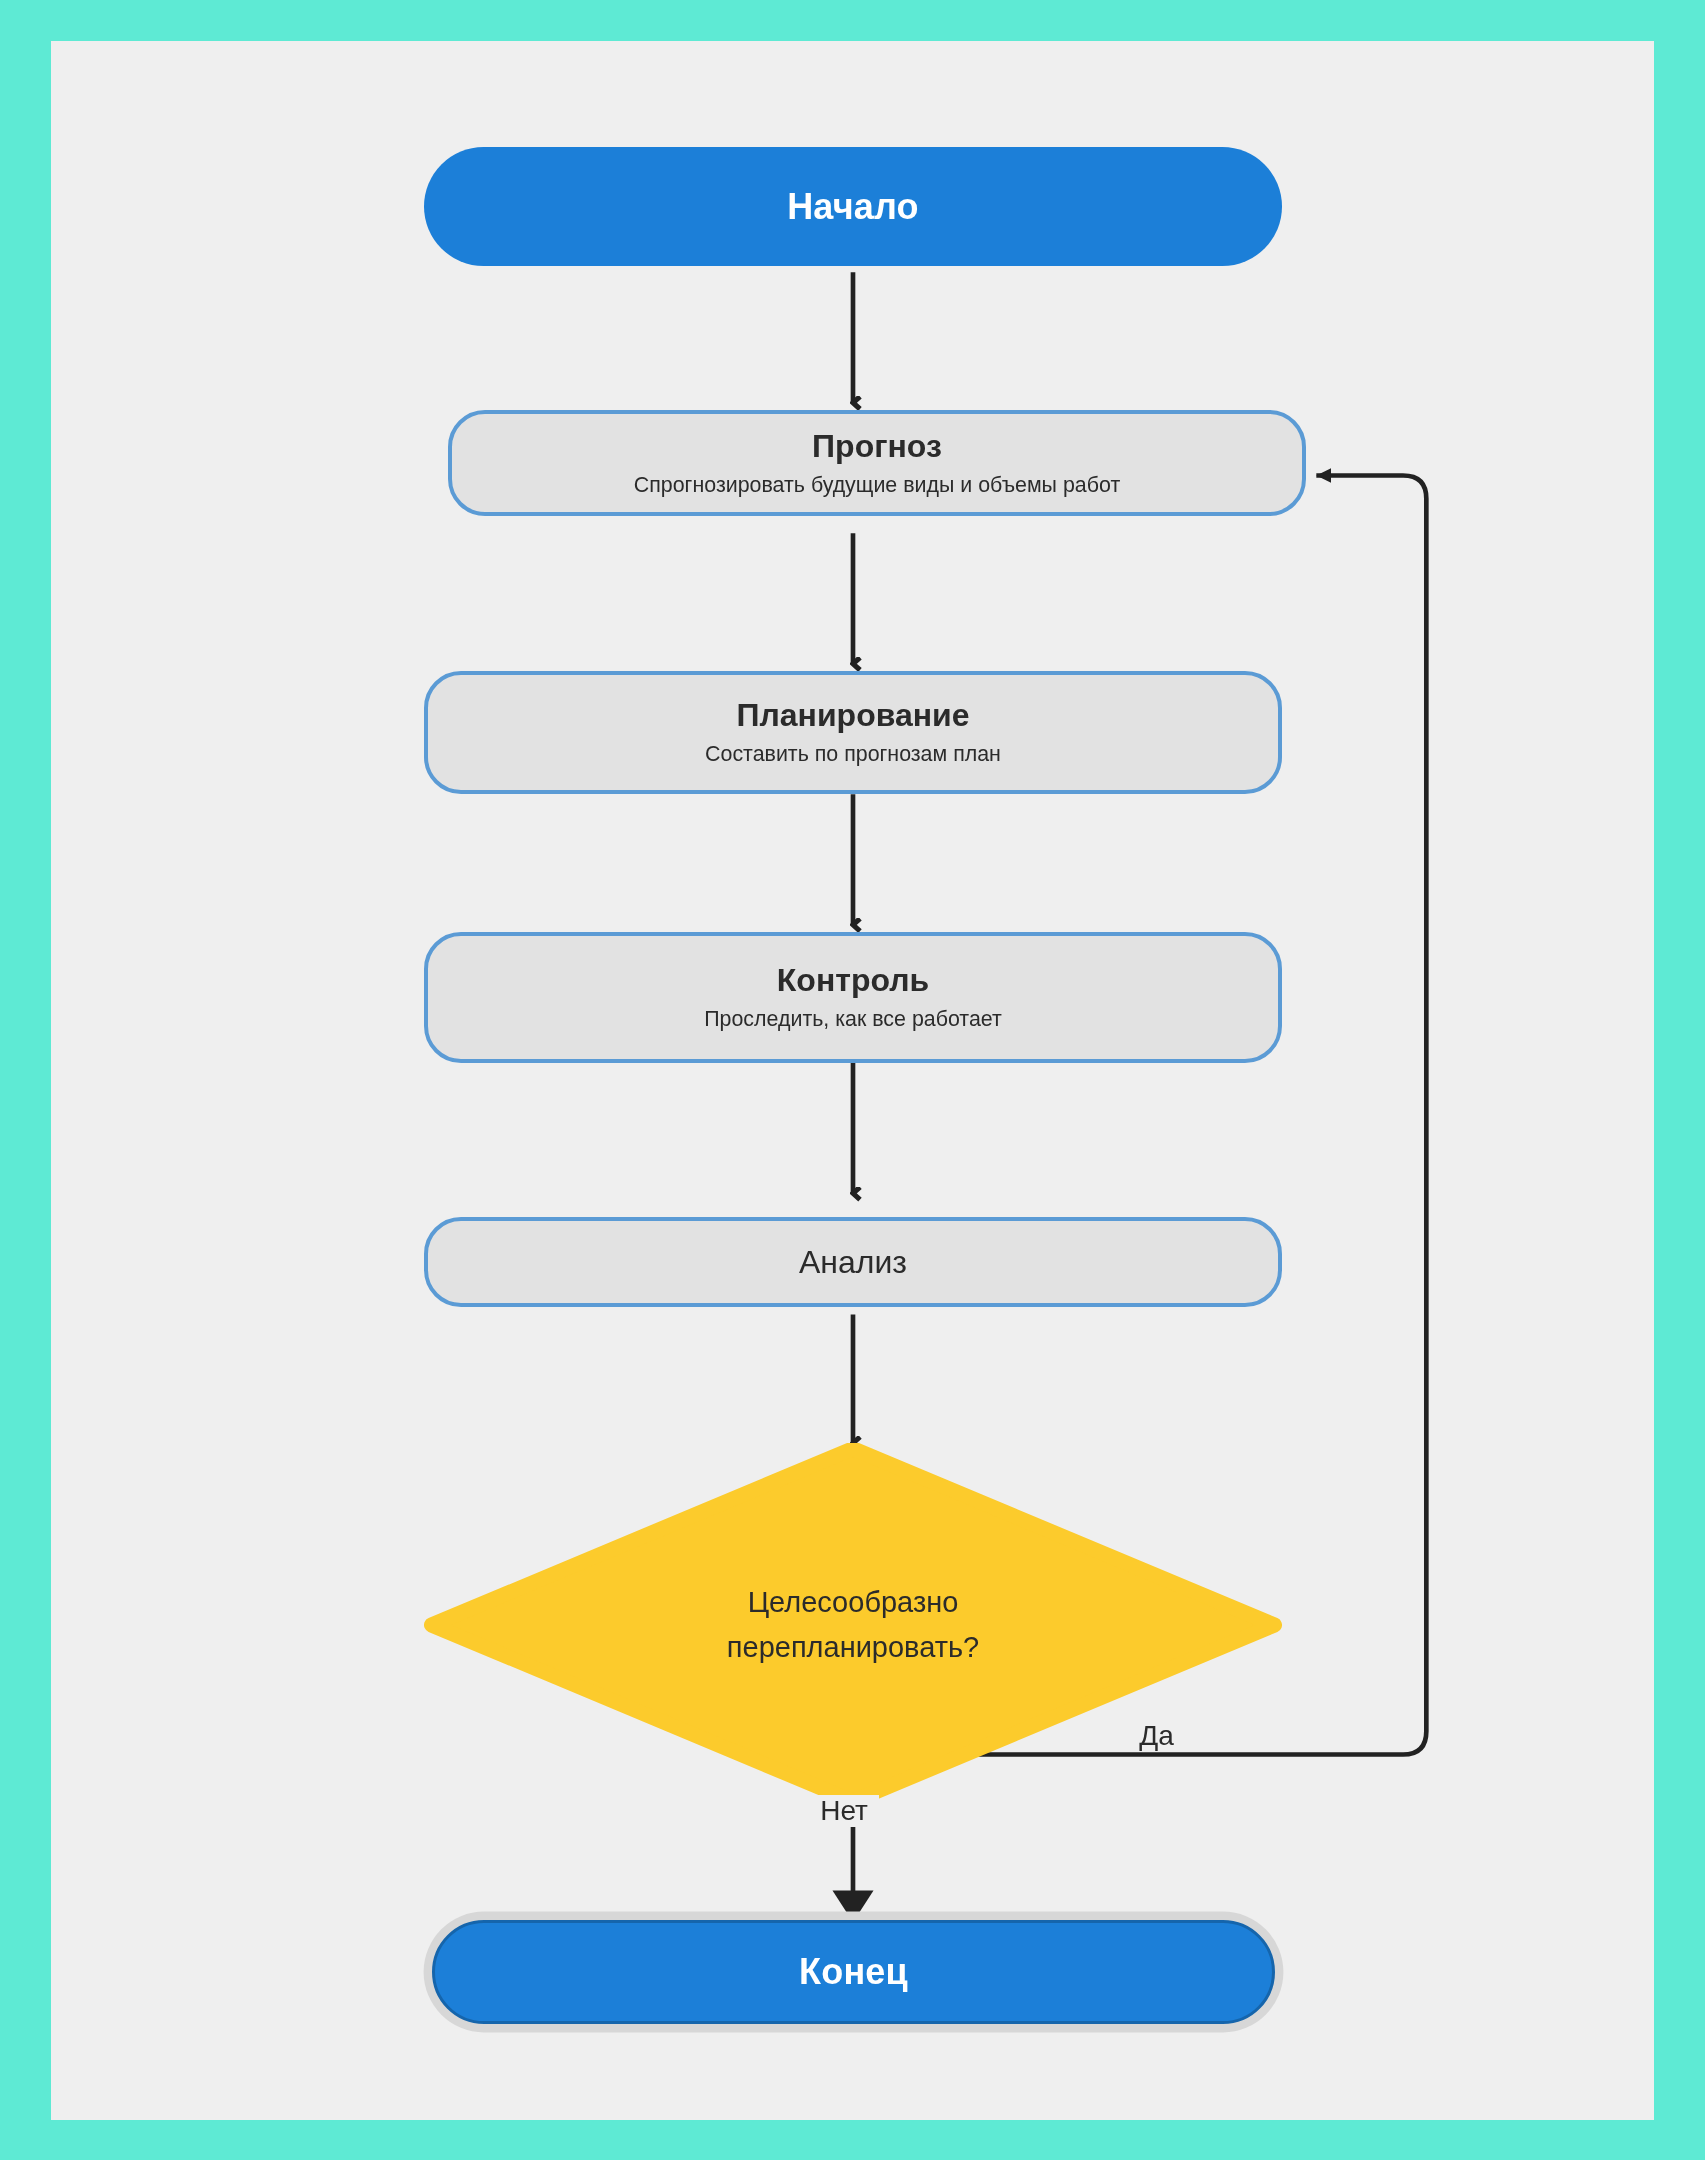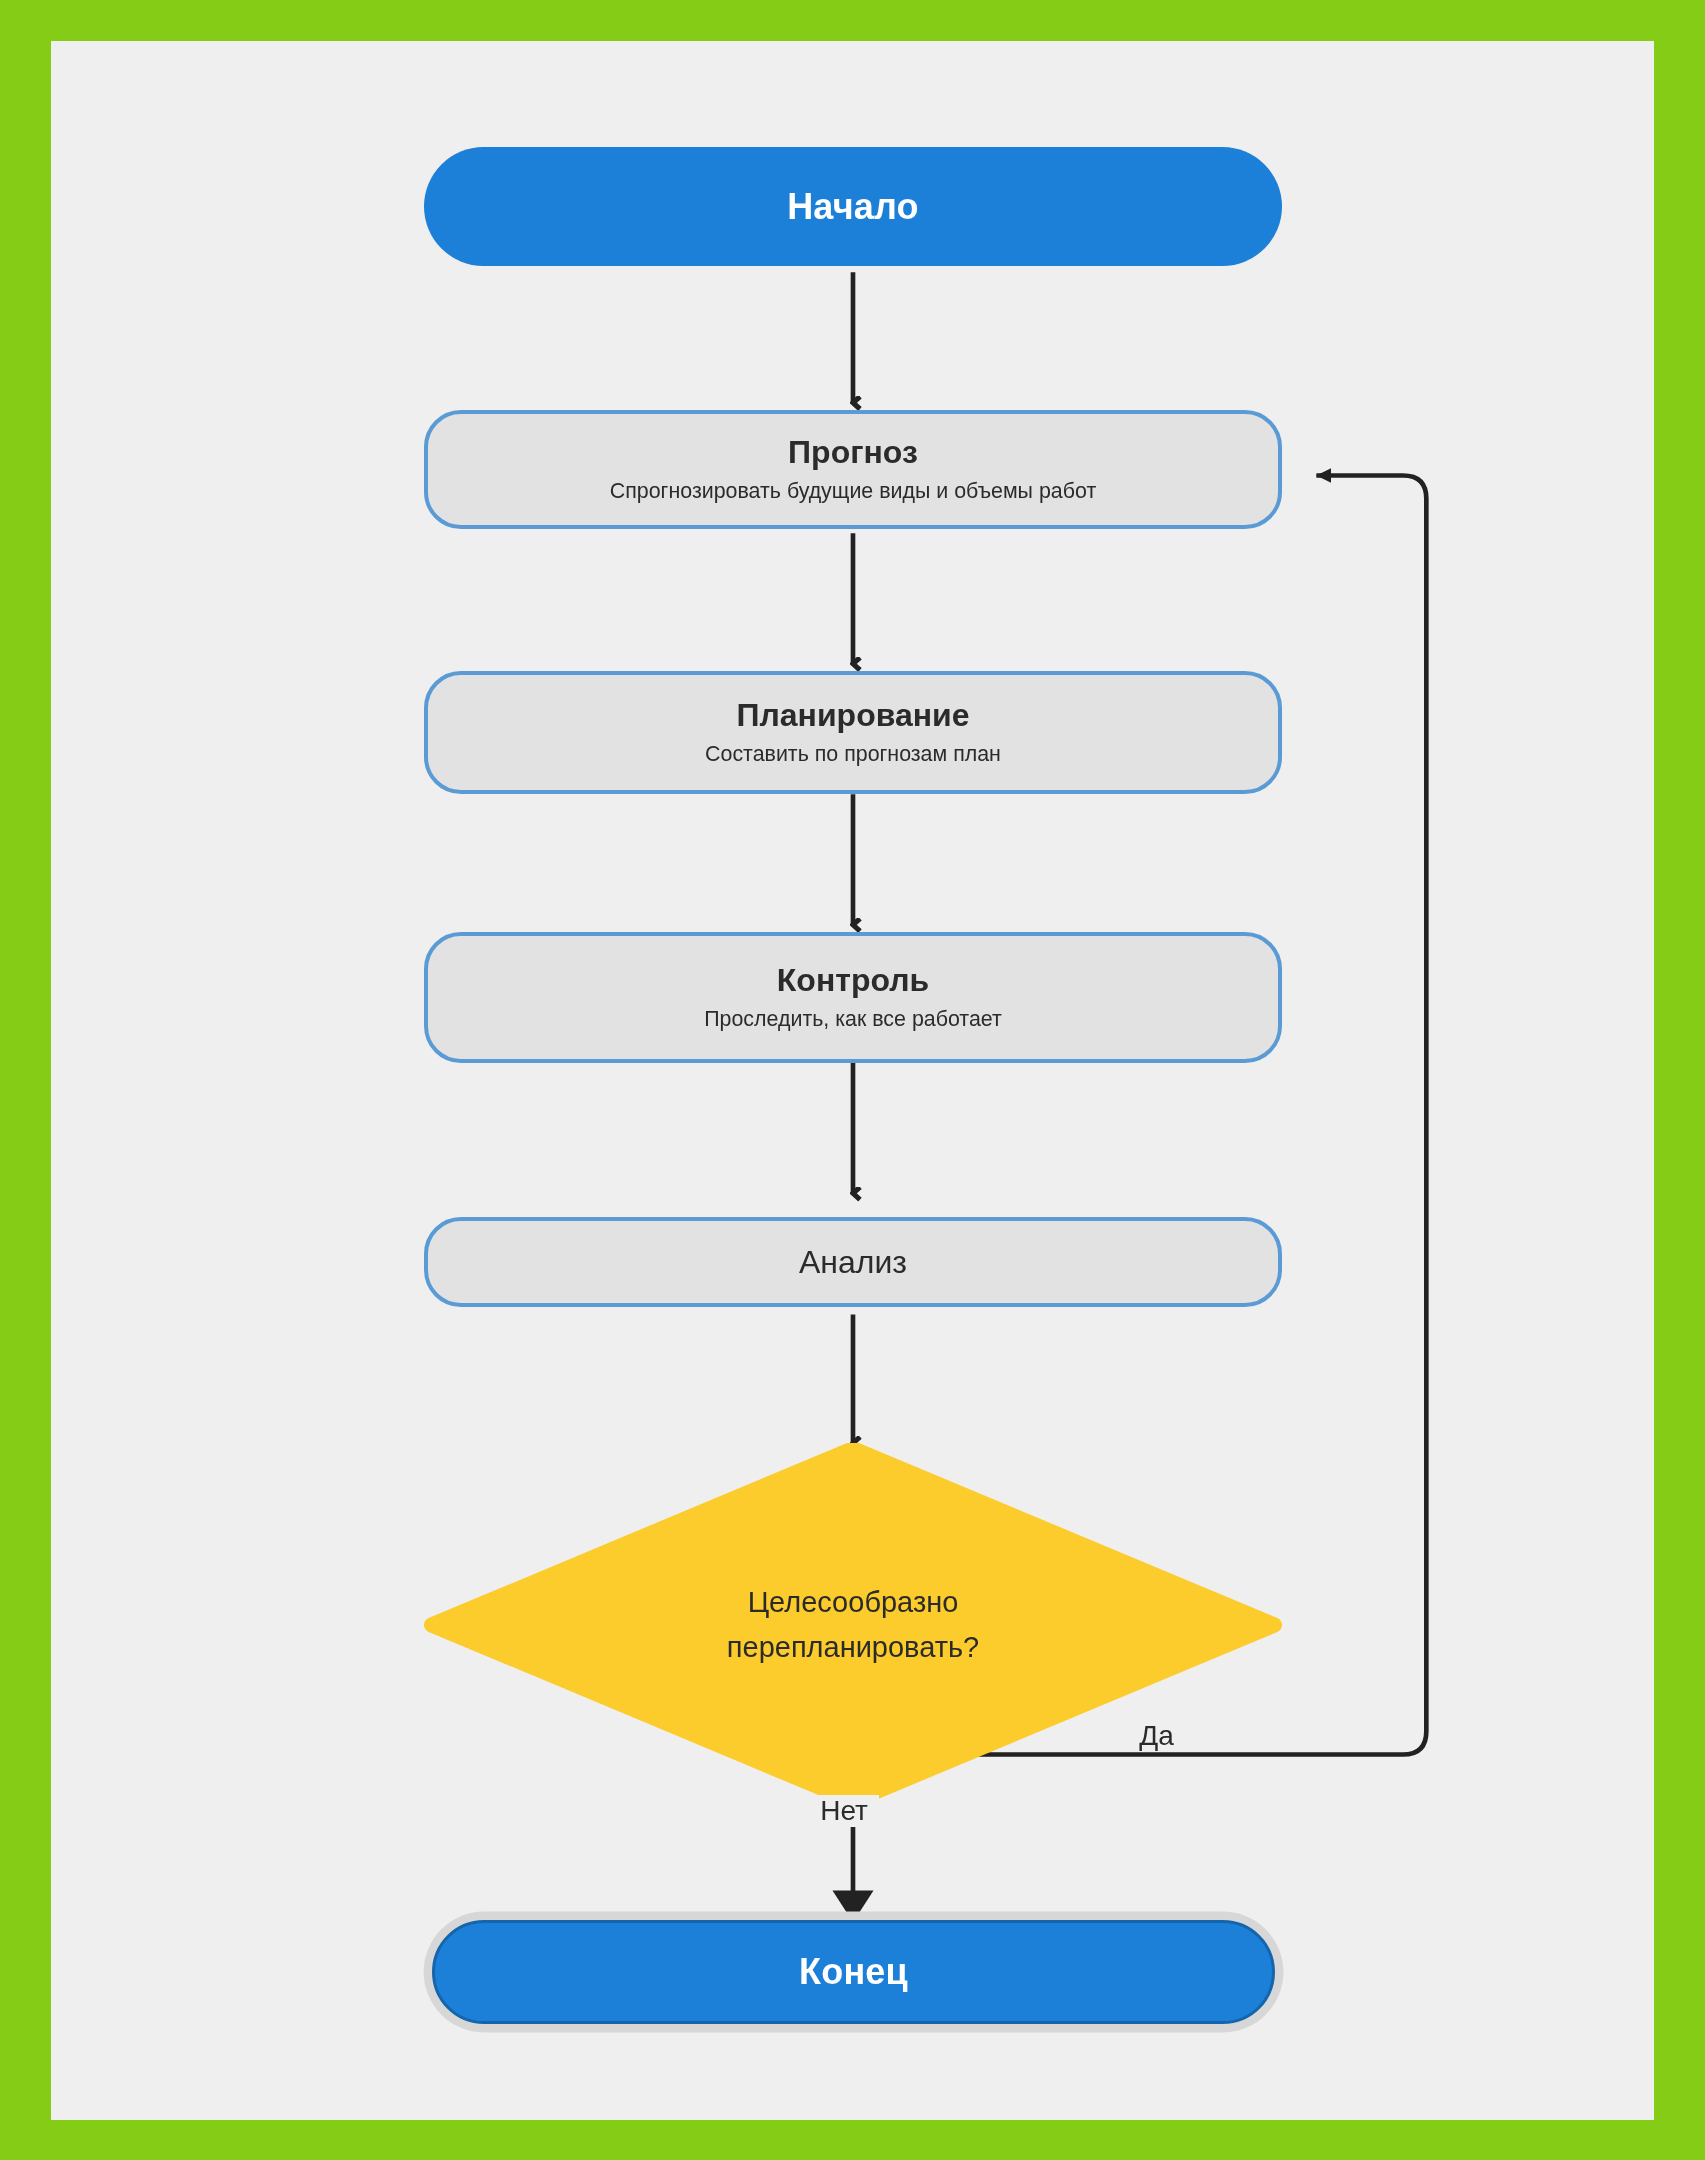--- a/index.html
+++ b/index.html
@@ -7,21 +7,21 @@
     padding: 0;
     background: #ffffff;
   }
   body {
     font-family: "Liberation Sans", "DejaVu Sans", sans-serif;
   }
   .page {
     position: relative;
     width: 1706px;
     height: 2161px;
-    background: #84cc16;
+    background: #5eead4;
     box-sizing: border-box;
     overflow: hidden;
   }
   .canvas {
     position: absolute;
     left: 51px;
     top: 41px;
     width: 1603px;
     height: 2079px;
     background: #EFEFEF;
@@ -149,21 +149,21 @@
 
     <path d="M 893 2028 L 937 2028 L 915 2062 Z" fill="#222222"></path>
 
     <path d="M 915 1832 L 915 1860 Q 915 1882 940 1882 L 1505 1882 Q 1530 1882 1530 1857 L 1530 535 Q 1530 510 1505 510 L 1412 510" fill="none" stroke="#222222" stroke-width="5" stroke-linecap="butt" marker-end="url(#arrowSolid)"></path>
   </svg>
 
   <div class="node node-terminal" style="left:424px; top:147px; width:858px; height:119px;">
     <div class="node-title">Начало</div>
   </div>
 
-  <div class="node node-process" style="left:424px; top:410px; width:858px; height:119px;">
+  <div class="node node-process" style="left:448px; top:410px; width:858px; height:106px;">
     <div class="node-title">Прогноз</div>
     <div class="node-sub">Спрогнозировать будущие виды и объемы работ</div>
   </div>
 
   <div class="node node-process" style="left:424px; top:671px; width:858px; height:123px;">
     <div class="node-title">Планирование</div>
     <div class="node-sub">Составить по прогнозам план</div>
   </div>
 
   <div class="node node-process" style="left:424px; top:932px; width:858px; height:131px;">

